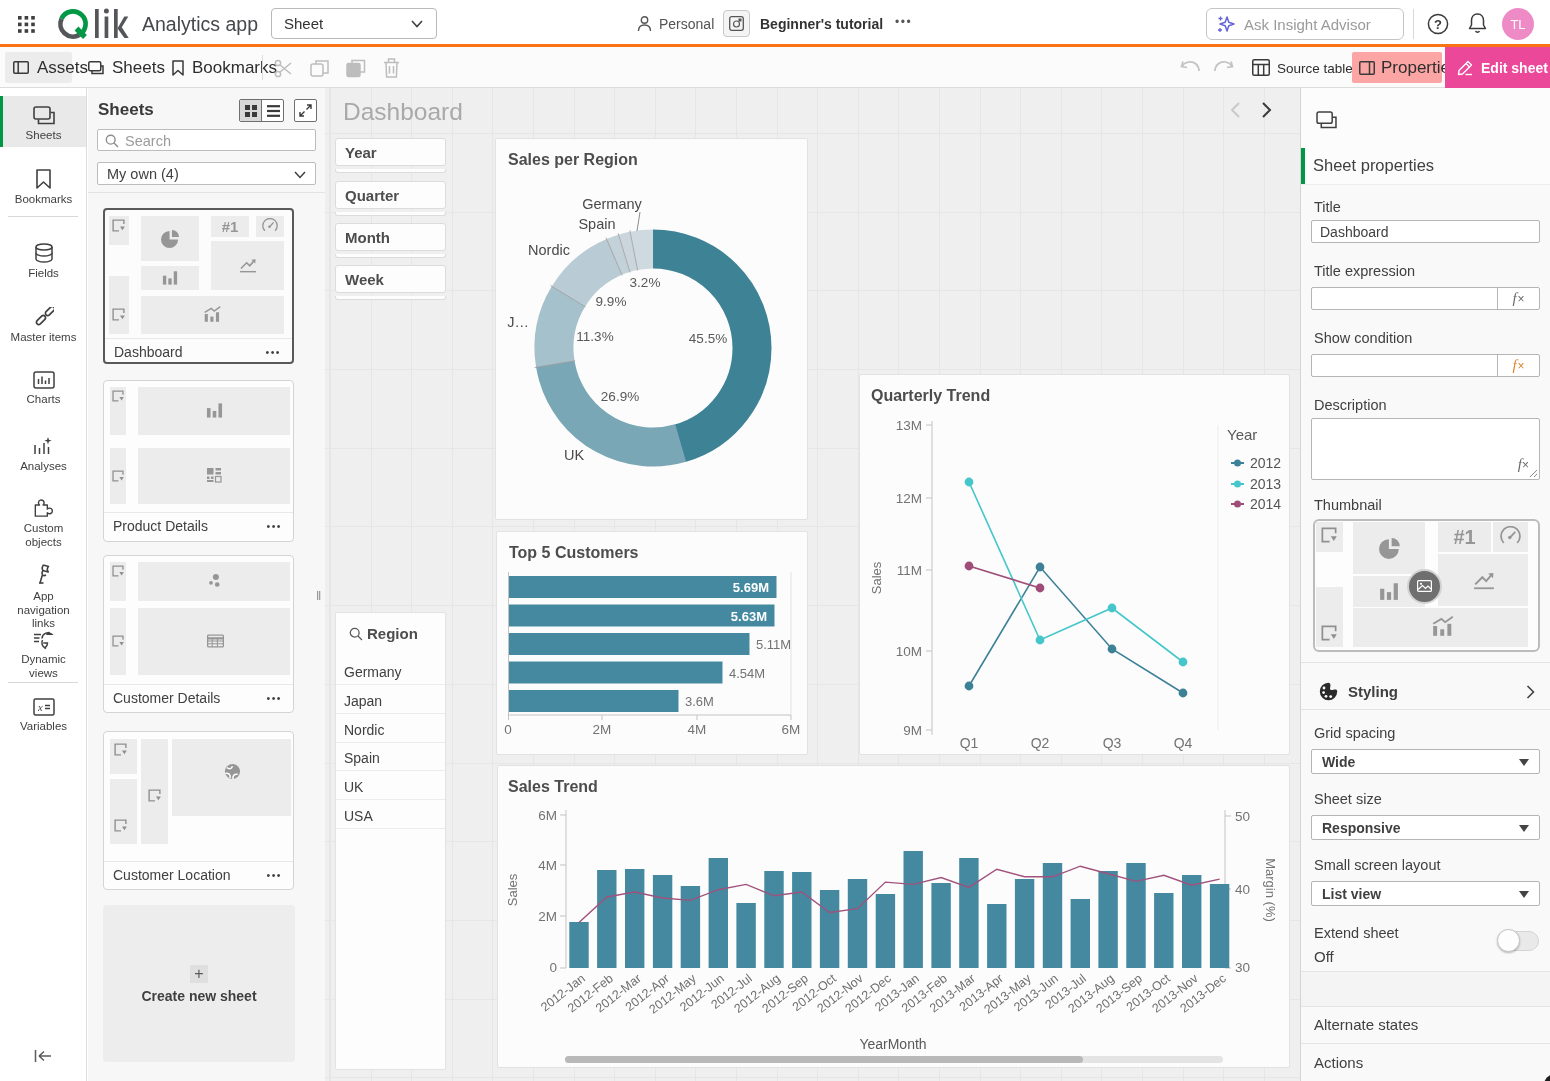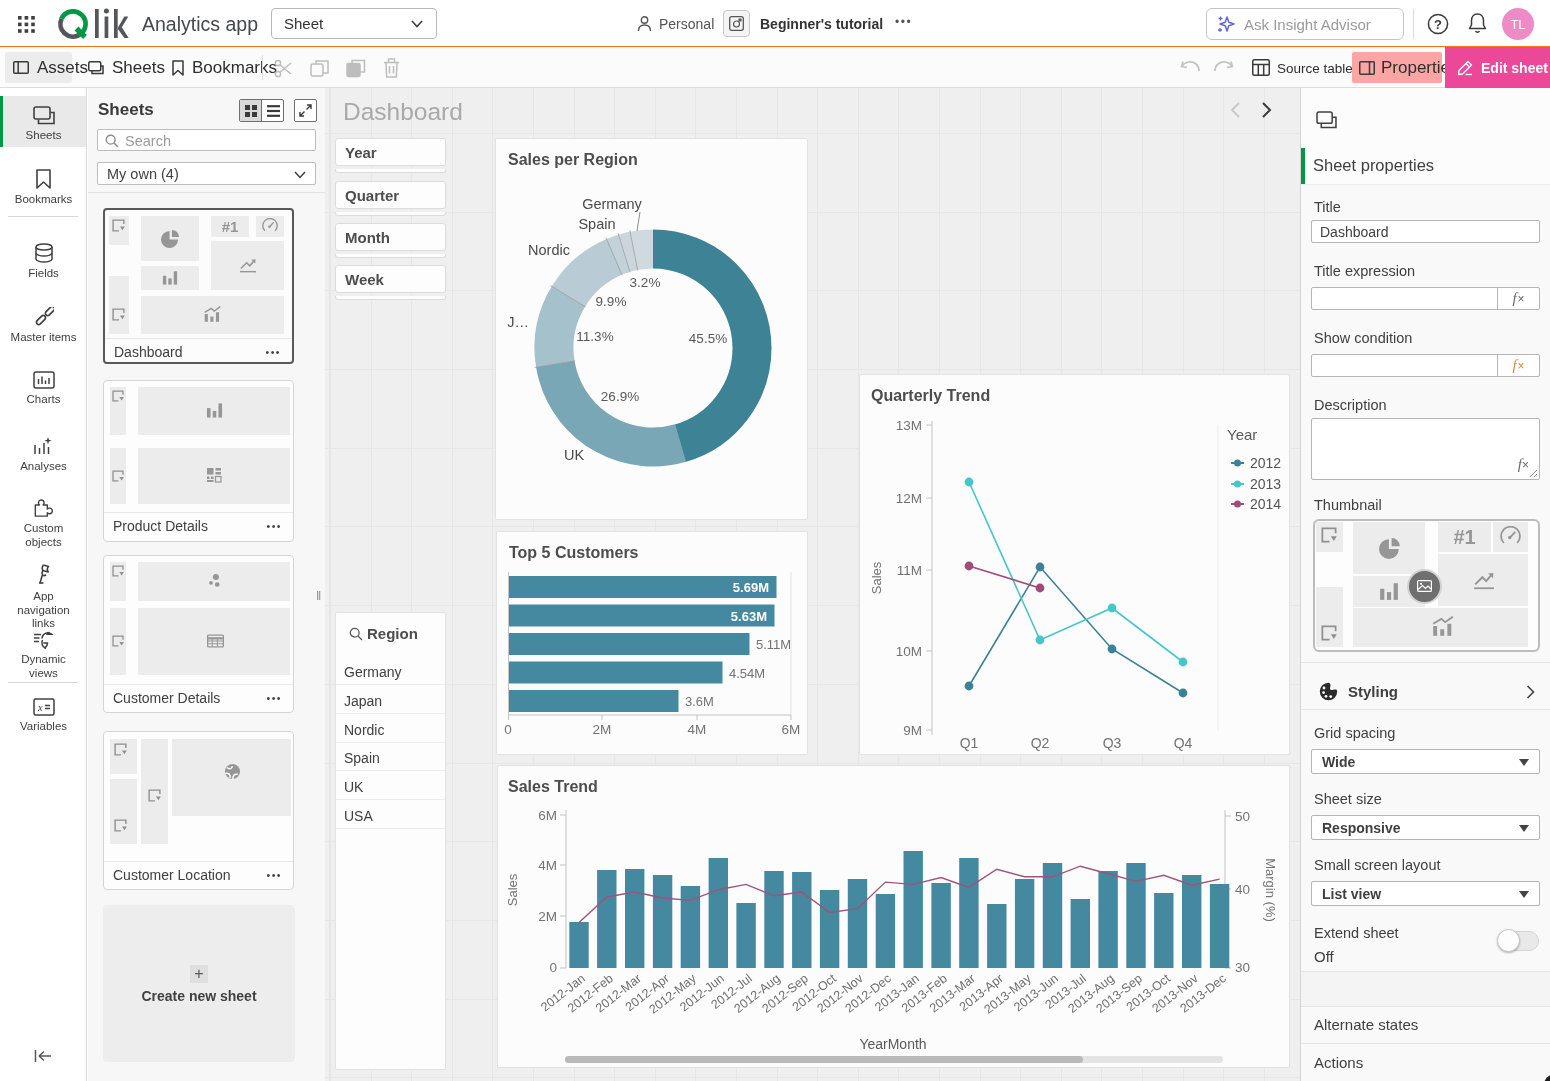--- a/index.html
+++ b/index.html
@@ -1,21 +1,21 @@
 <!DOCTYPE html>
 <html><head>
 <meta charset="utf-8">
 <style>
 * { margin:0; padding:0; box-sizing:border-box; }
 html,body { width:1550px; height:1081px; overflow:hidden; }
 body { font-family:"Liberation Sans", sans-serif; color:#404040; position:relative; background:#fff; }
 .abs { position:absolute; }
 svg { display:block; }
 
-#hdr { position:absolute; left:0; top:0; width:1550px; height:47px; background:#fff; border-bottom:1px solid #f97316;padding-left:28px; }
+#hdr { position:absolute; left:0; top:0; width:1550px; height:47px; background:#fff; border-bottom:3px solid #f97316;padding-left:28px; }
 #tbar { position:absolute; left:0; top:47px; width:1550px; height:41px; background:#fbfbfb; border-bottom:1px solid #dcdcdc; }
 .tbtn { position:absolute; top:5px; height:31px; border-radius:2px; display:flex; align-items:center; font-size:17px; color:#2e2e2e; }
 .tbtn svg { flex-shrink:0; }
 
 #rail { position:absolute; left:0; top:88px; width:87px; height:993px; background:#fff; border-right:1px solid #dcdcdc; }
 .ritem { position:absolute; left:0; width:87px; text-align:center; font-size:11.5px; color:#404040; }
 .ricon { margin:0 auto; }
 
 #spanel { position:absolute; left:88px; top:88px; width:237px; height:993px; background:#f7f7f7; }
 .scard { position:absolute; left:15px; width:191px; background:#fdfdfd; border:1px solid #d4d4d4; border-radius:4px; }

